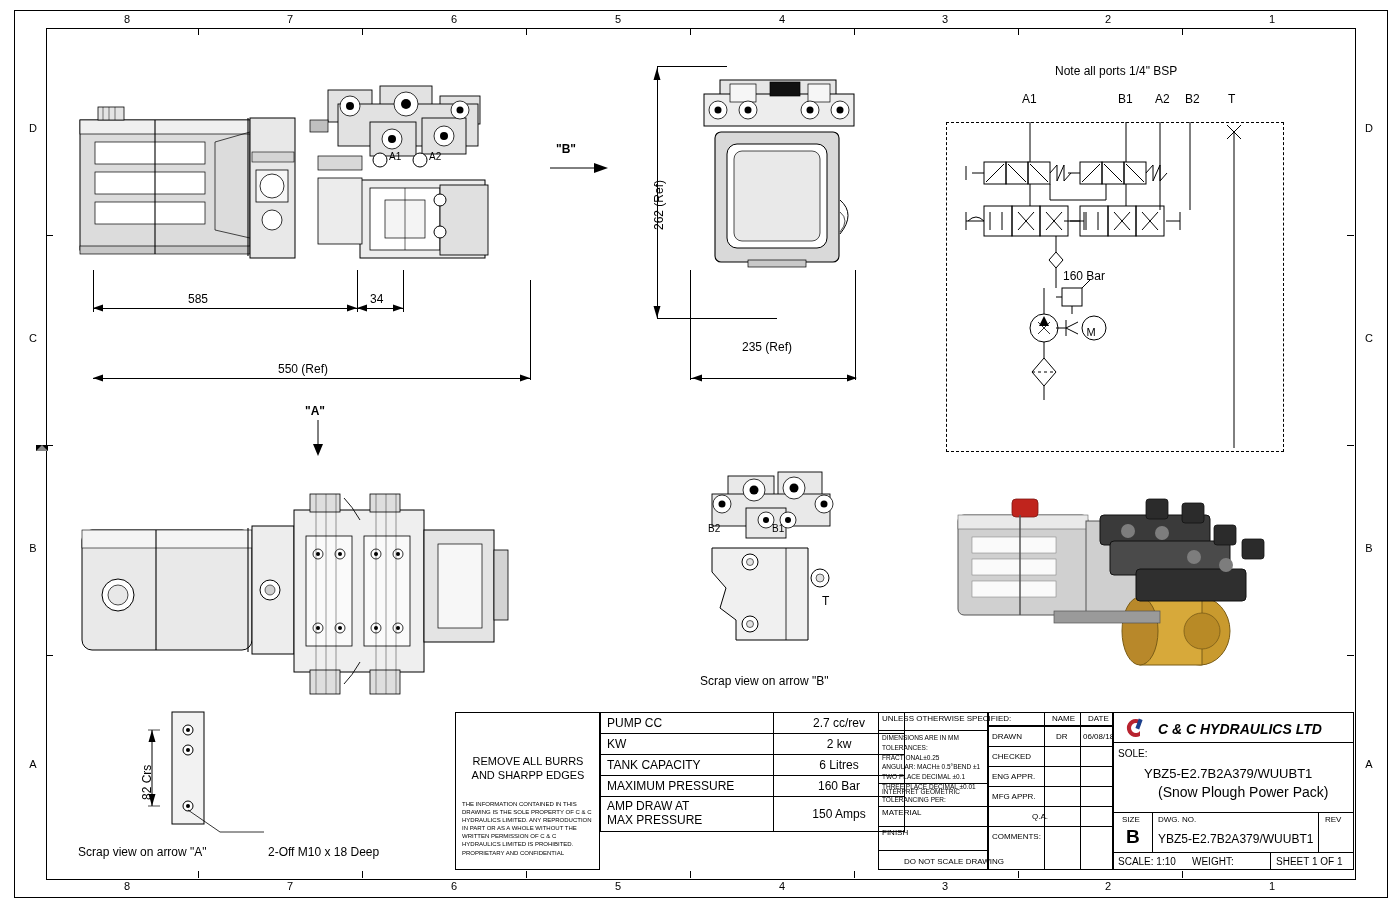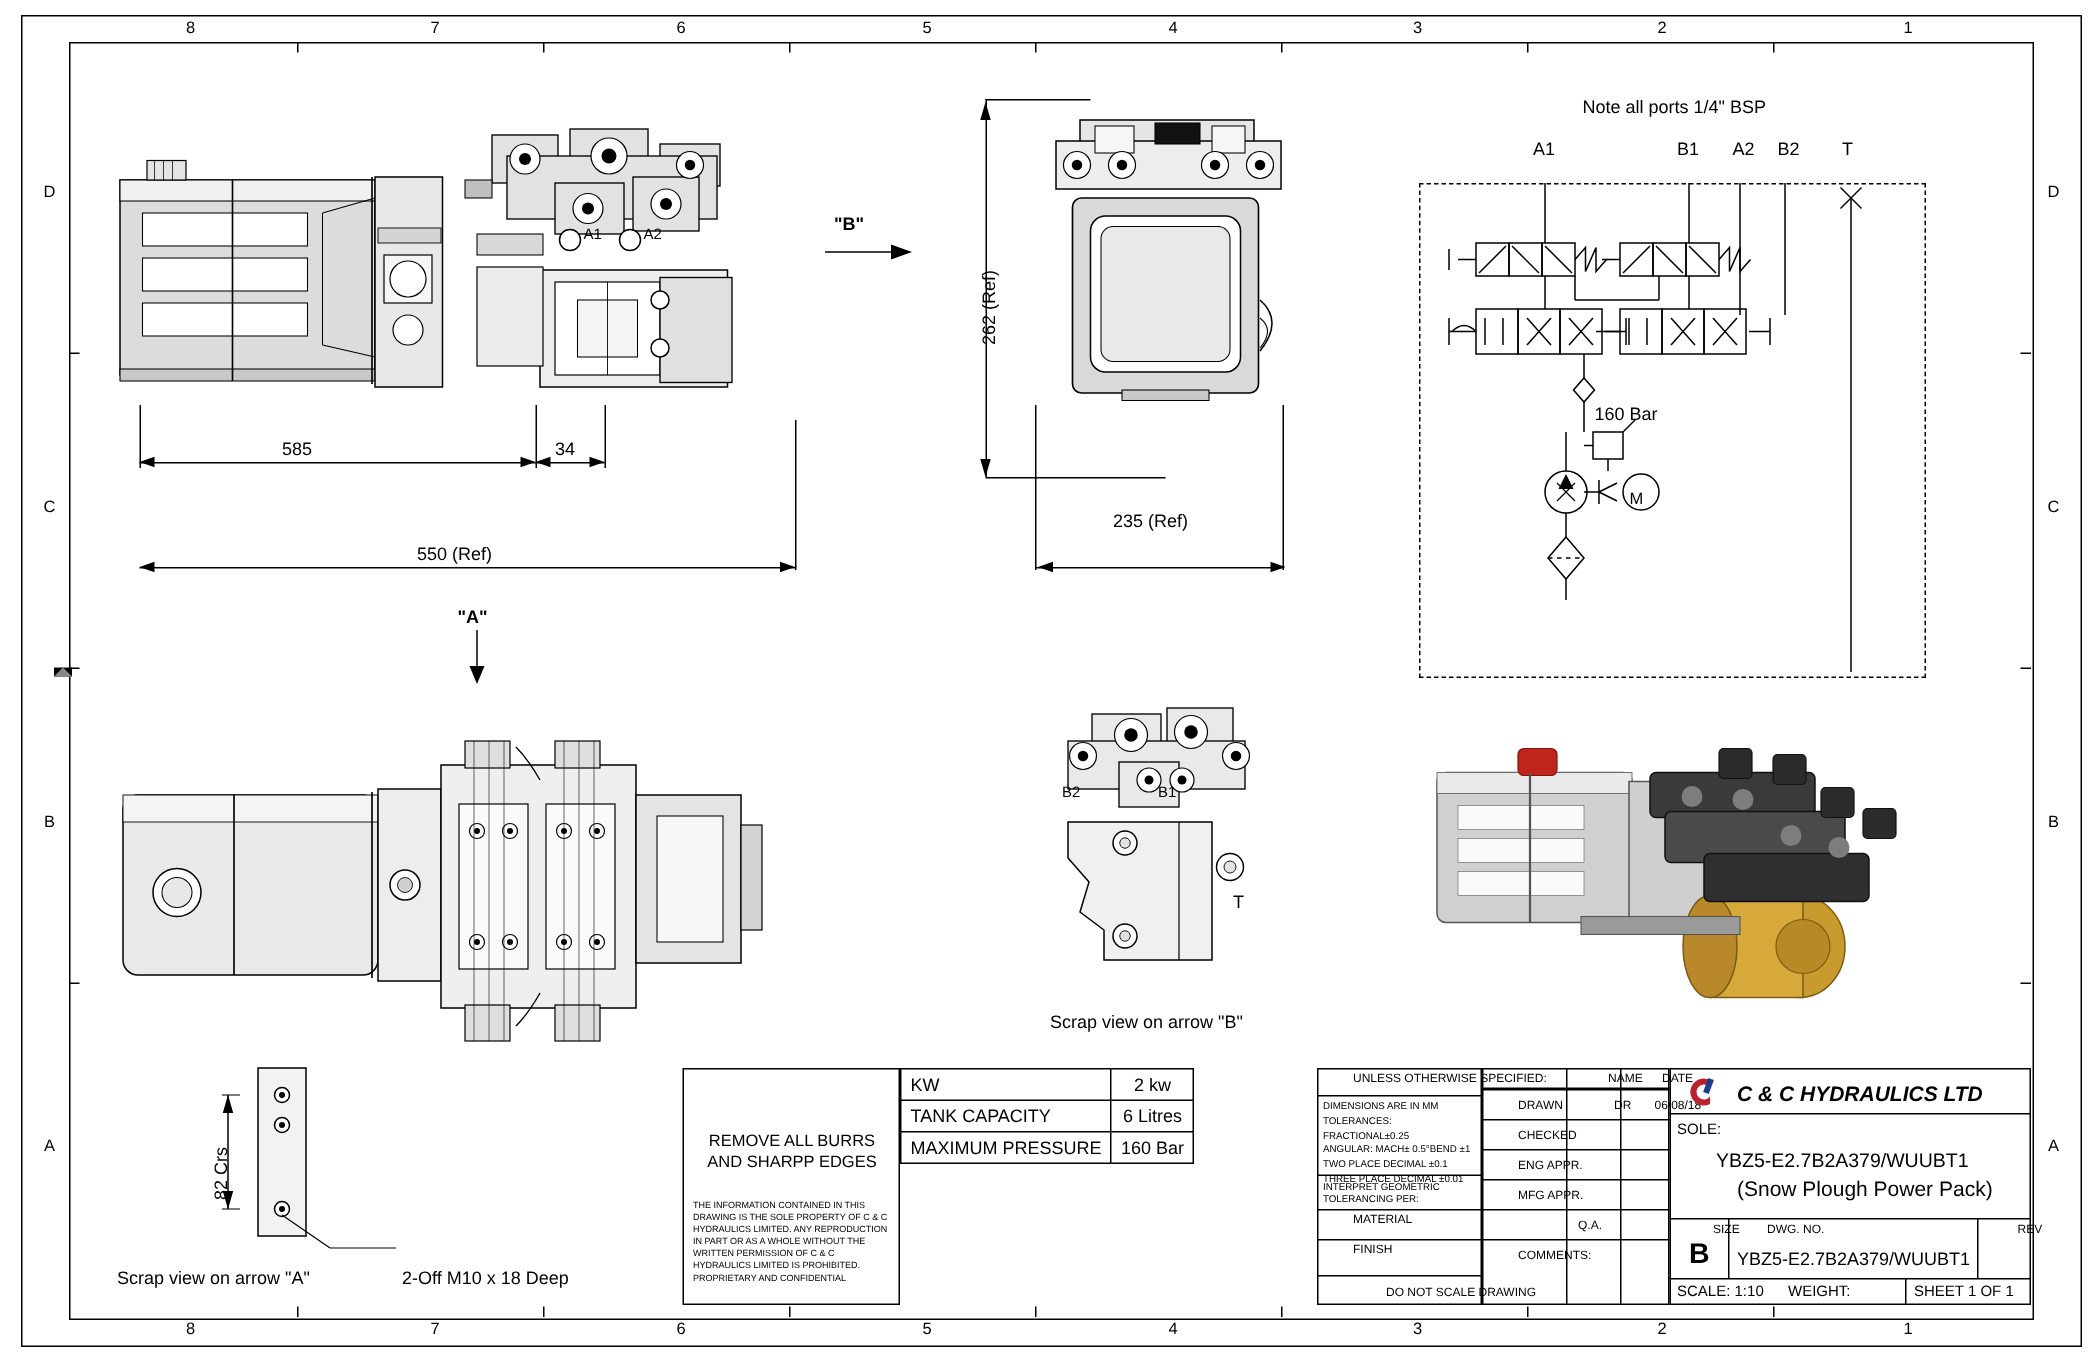--- a/index.html
+++ b/index.html
@@ -11,21 +11,21 @@
   .frame-inner{position:absolute;left:46px;top:28px;width:1308px;height:850px;border:1px solid #000;}
 
   .zone-lbl{position:absolute;font-size:11px;color:#000;text-align:center;width:20px;}
   .zone-lbl.v{width:14px;}
 
   .tick{position:absolute;background:#000;}
 
   
   .t{position:absolute;font-size:12px;white-space:nowrap;}
   .t.sm{font-size:10px;}
-  .t.xs{font-size:8px;margin-left:20px;}
+  .t.xs{font-size:8px;}
   .t.it{font-style:italic;}
   .t.b{font-weight:bold;}
   .rot{transform-origin:0 0;}
 
   
   .dim{position:absolute;background:#000;height:1px;}
   .dimv{position:absolute;background:#000;width:1px;}
   .ext{position:absolute;background:#000;width:1px;}
 
   
@@ -479,31 +479,40 @@
   <div class="t" style="left:268px;top:845px;">2-Off M10 x 18 Deep</div>
   <div class="t" style="left:78px;top:845px;">Scrap view on arrow "A"</div>
 
   <div class="tb" style="left:455px;top:712px;width:145px;height:158px;"></div>
   <div style="position:absolute;left:462px;top:755px;width:132px;text-align:center;font-size:11px;line-height:1.25;white-space:pre-line;">REMOVE ALL BURRS
 AND SHARPP EDGES</div>
   <div style="position:absolute;left:462px;top:800px;width:130px;font-size:6px;line-height:1.35;">THE INFORMATION CONTAINED IN THIS DRAWING IS THE SOLE PROPERTY OF C &amp; C HYDRAULICS LIMITED.  ANY REPRODUCTION IN PART OR AS A WHOLE WITHOUT THE WRITTEN PERMISSION OF C &amp; C HYDRAULICS LIMITED IS PROHIBITED. PROPRIETARY AND CONFIDENTIAL</div>
 
   <table class="spec" style="position:absolute;left:600px;top:712px;">
     <tbody>
+        <tr>
+      <td style="width:160px;">PUMP CC</td>
+      <td style="width:118px;text-align:center;">2.7 cc/rev</td>
+    </tr>
     <tr>
       <td>KW</td>
       <td style="text-align:center;">2 kw</td>
     </tr>
     <tr>
       <td>TANK CAPACITY</td>
       <td style="text-align:center;">6 Litres</td>
     </tr>
     <tr>
       <td>MAXIMUM PRESSURE</td>
       <td style="text-align:center;">160 Bar</td>
+    </tr>
+    <tr>
+      <td style="white-space:pre-line;line-height:1.15;">AMP DRAW AT
+MAX PRESSURE</td>
+      <td style="text-align:center;">150 Amps</td>
     </tr>
   </tbody>
     </table>
 
   <div class="tb" style="left:878px;top:712px;width:110px;height:158px;"></div>
   <div class="t xs" style="left:882px;top:714px;">UNLESS OTHERWISE SPECIFIED:</div>
   <div class="tb" style="left:878px;top:730px;width:110px;height:54px;border-top:1px solid #000;border-left:0;border-right:0;border-bottom:1px solid #000;"></div>
   <div style="position:absolute;left:882px;top:733px;width:104px;font-size:6.5px;line-height:1.5;">
     <div>DIMENSIONS ARE IN MM</div>
     <div>TOLERANCES:</div>

